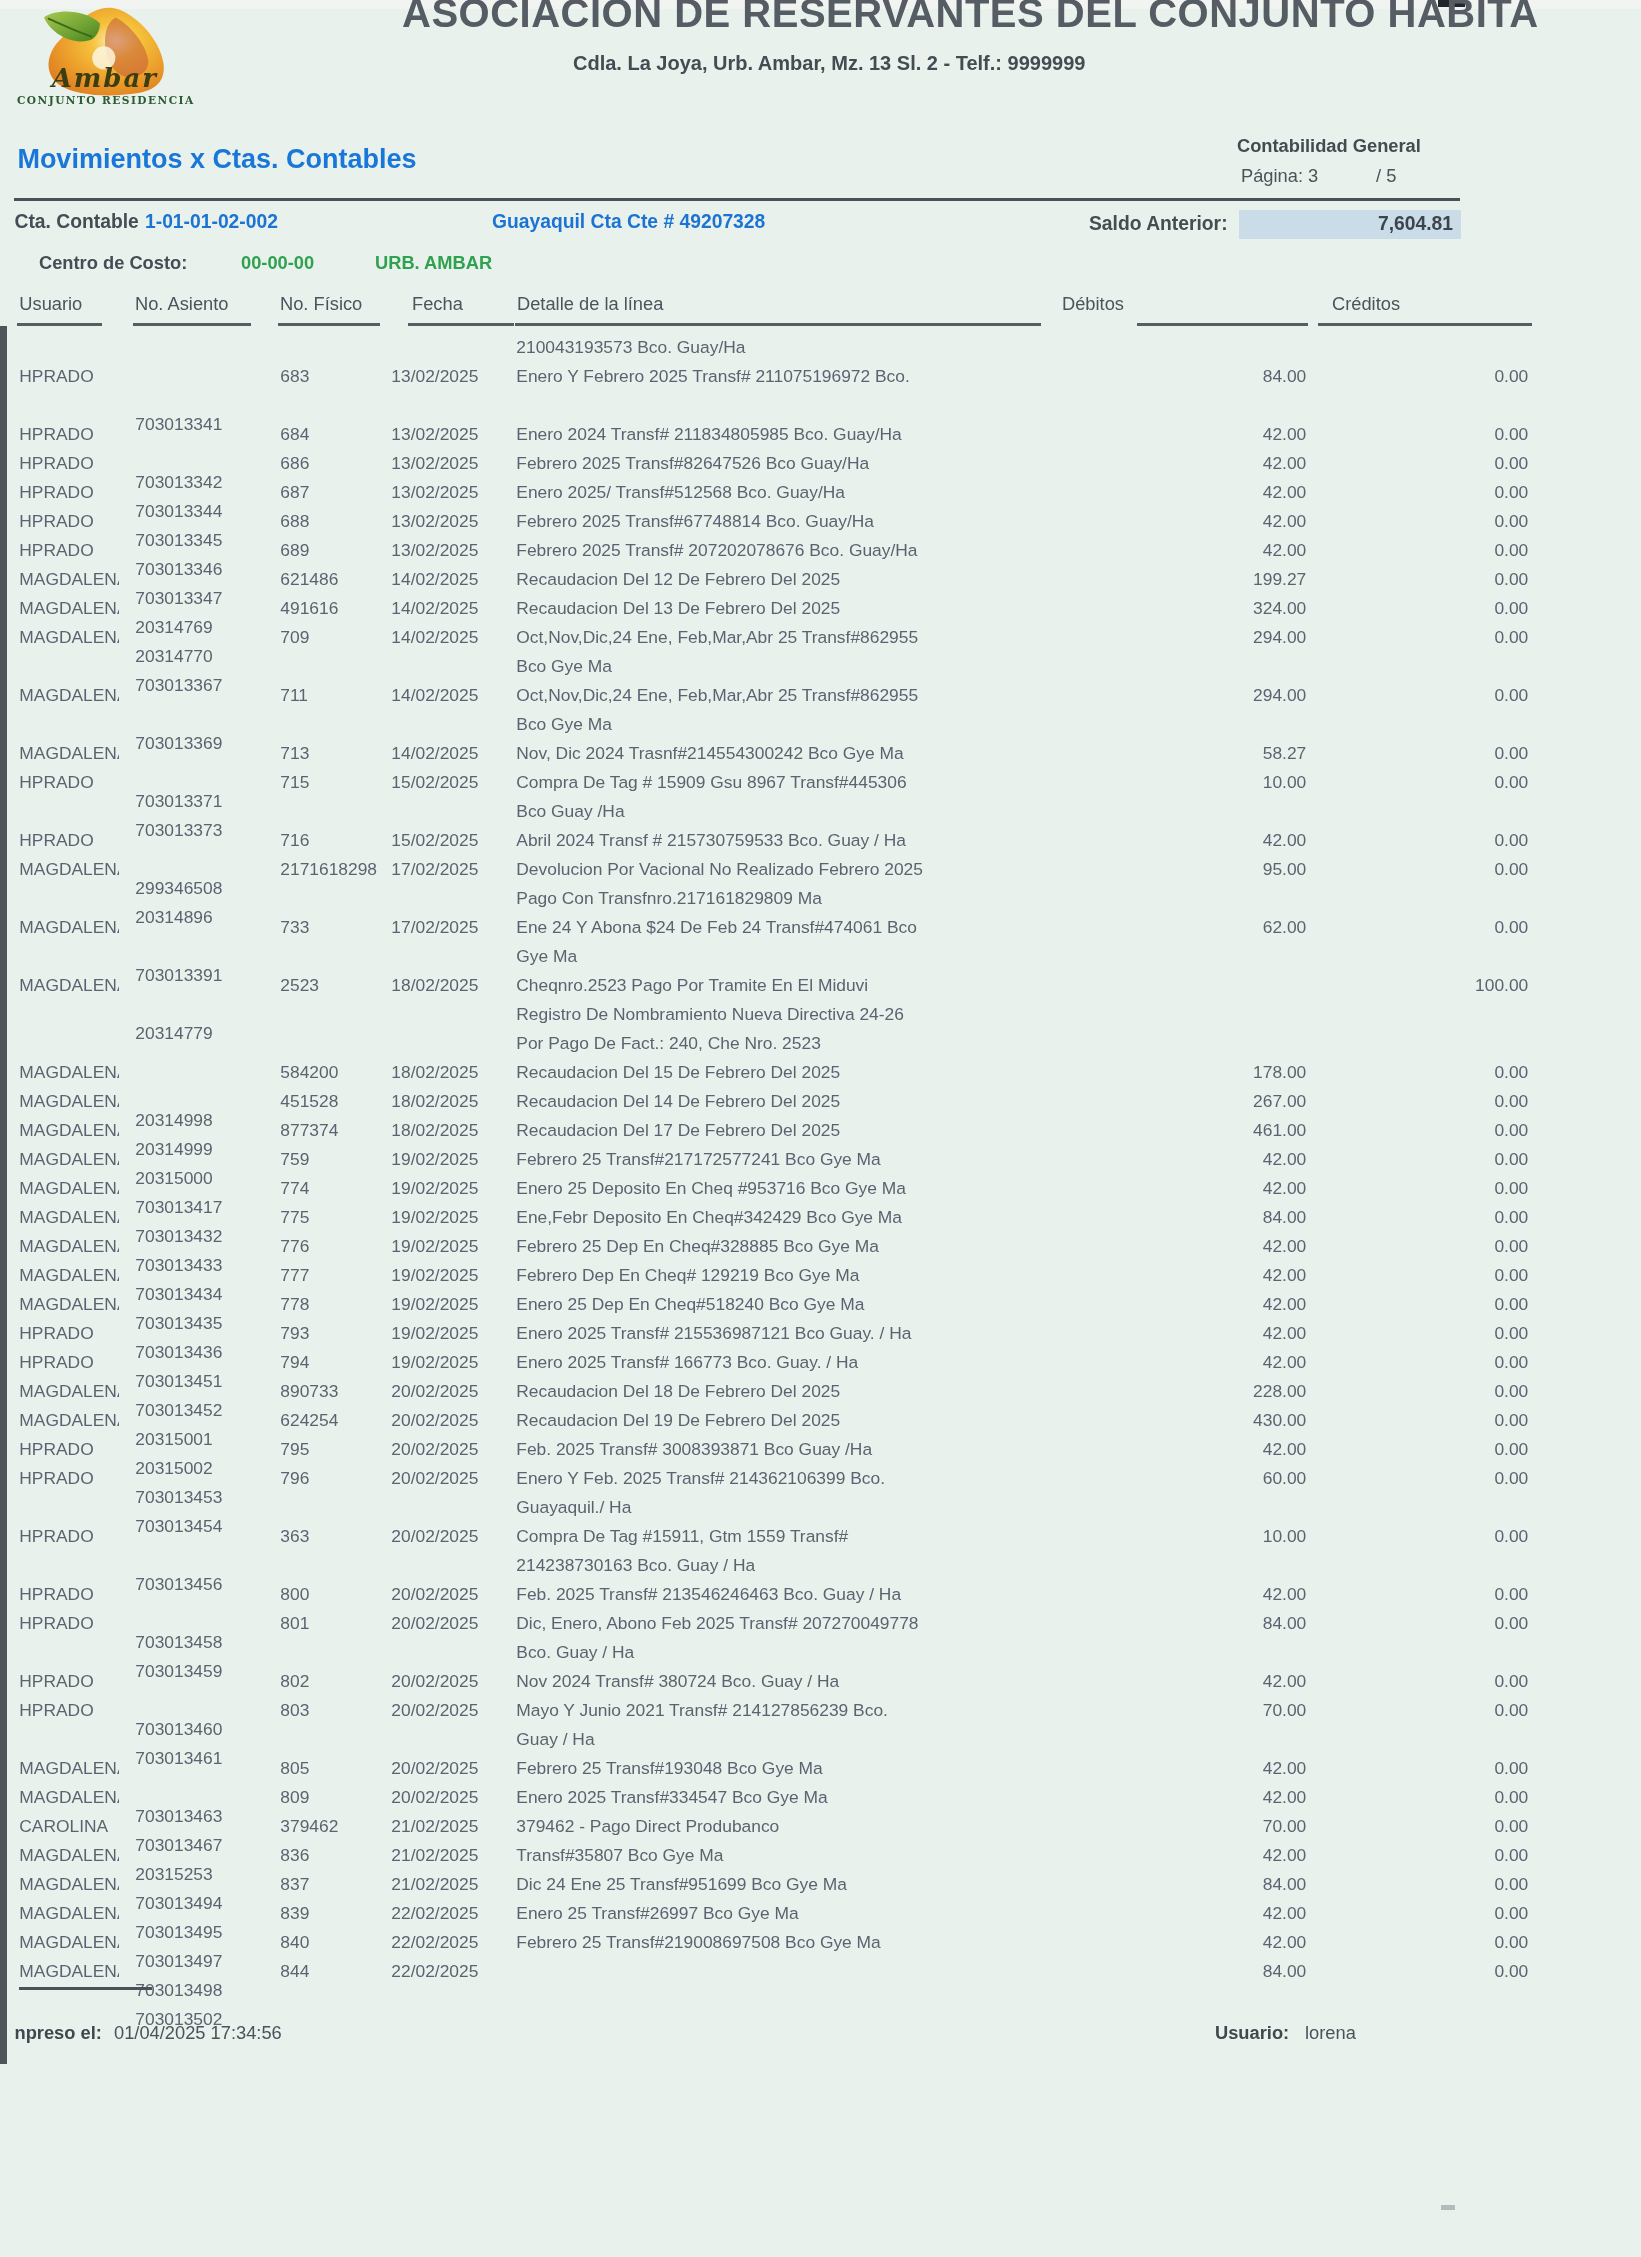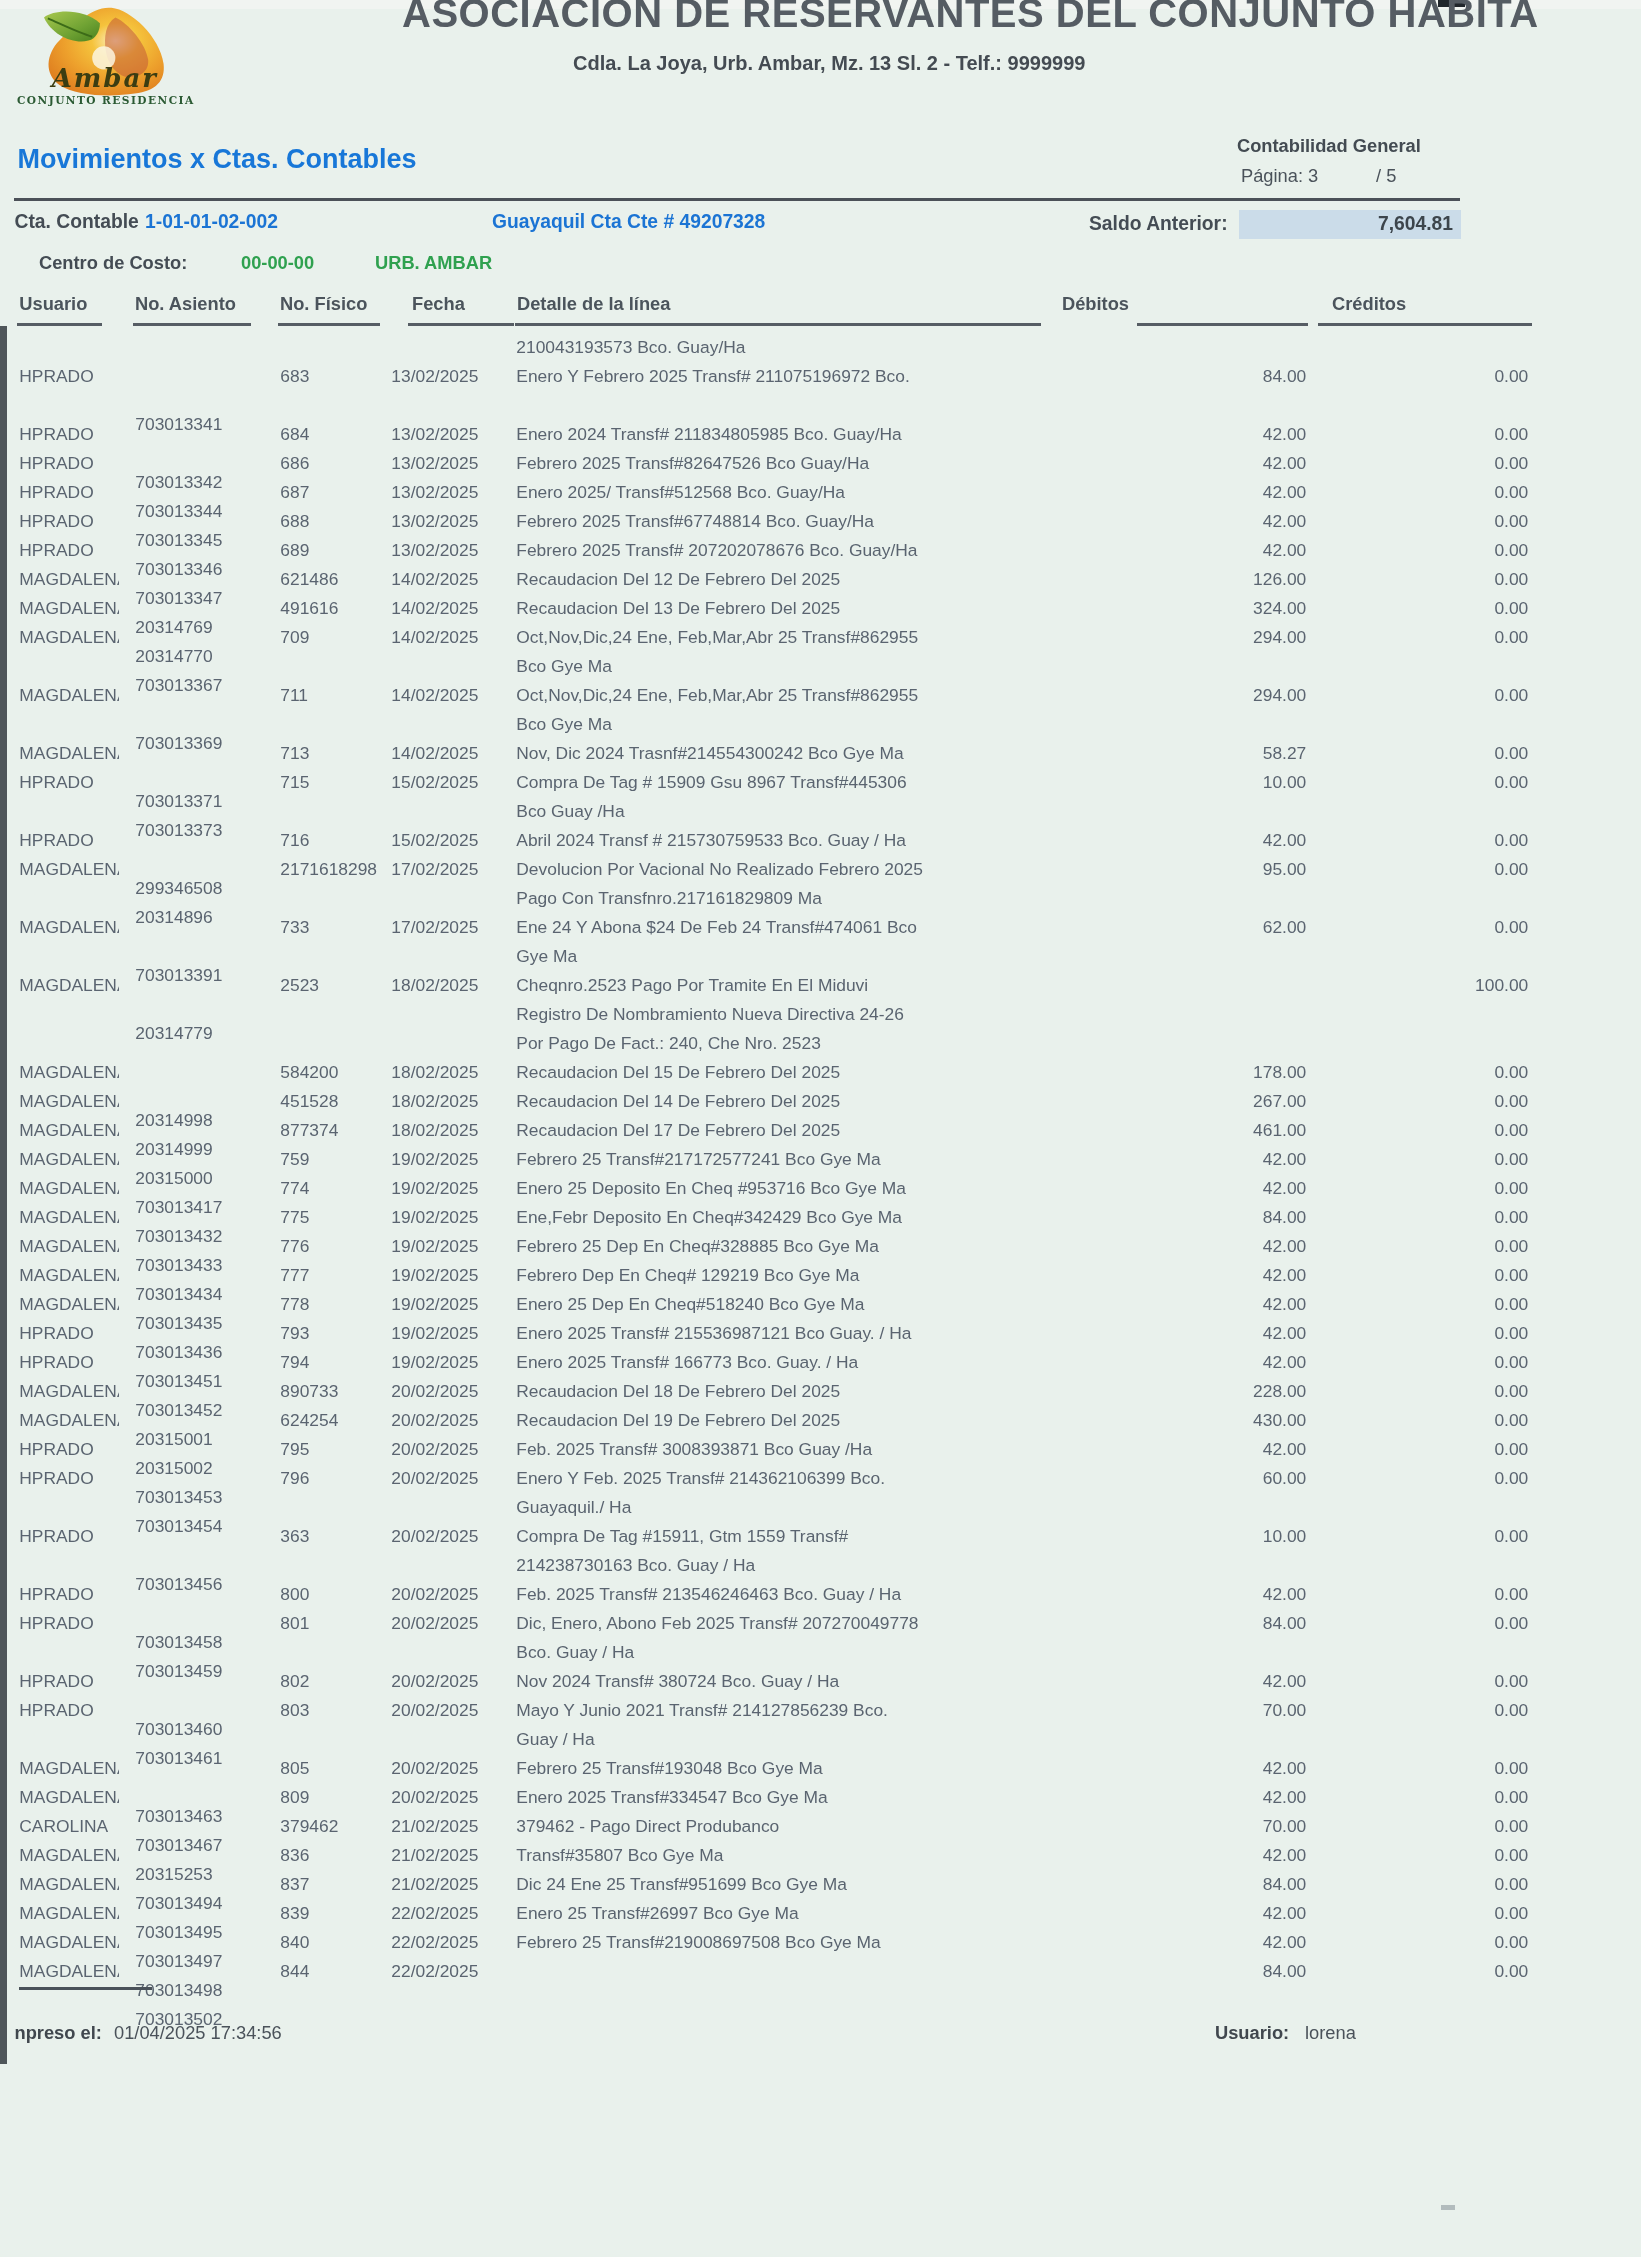--- a/index.html
+++ b/index.html
@@ -41,21 +41,21 @@
     background:#cbdce9;
   }
   #saldo-value{
     left:1239px;top:213px;width:214px;text-align:right;
     font-size:19.3px;font-weight:bold;color:#3d454c;
   }
   #centro-label{left:39px;top:252px;font-size:18.3px;}
   #centro-code{left:241px;top:252px;font-size:18.3px;}
   #centro-name{left:375px;top:252px;font-size:18.3px;}
   
-  .th{font-size:18.3px;font-weight:bold;color:#4b545c;white-space:nowrap;top:293px;}
+  .th{font-size:18.3px;font-weight:normal;color:#4b545c;white-space:nowrap;top:293px;}
   #th-usuario{left:19.3px;}
   #th-asiento{left:135px;}
   #th-fisico{left:280px;}
   #th-fecha{left:412px;}
   #th-detalle{left:517px;}
   #th-debitos{left:1062px;width:244px;text-align:left;}
   #th-creditos{left:1332px;width:196px;text-align:left;}
   .hline{top:323px;height:2.9px;background:#565d64;}
   #hl-usuario{left:17.4px;width:85px;}
   #hl-asiento{left:133px;width:118px;}
@@ -235,21 +235,21 @@
     <div class="c credito">0.00</div>
   </div>
     <div class="trow" style="height: 29px;">
     <div class="c usuario">MAGDALENA</div>
     <div class="c asiento">20314769</div>
     <div class="c fisico">621486</div>
     <div class="c fecha">14/02/2025</div>
     <div class="c detalle">
         <div class="dline">Recaudacion Del 12 De Febrero Del 2025</div>
       </div>
-    <div class="c debito">126.00</div>
+    <div class="c debito">199.27</div>
     <div class="c credito">0.00</div>
   </div>
     <div class="trow" style="height: 29px;">
     <div class="c usuario">MAGDALENA</div>
     <div class="c asiento">20314770</div>
     <div class="c fisico">491616</div>
     <div class="c fecha">14/02/2025</div>
     <div class="c detalle">
         <div class="dline">Recaudacion Del 13 De Febrero Del 2025</div>
       </div>

